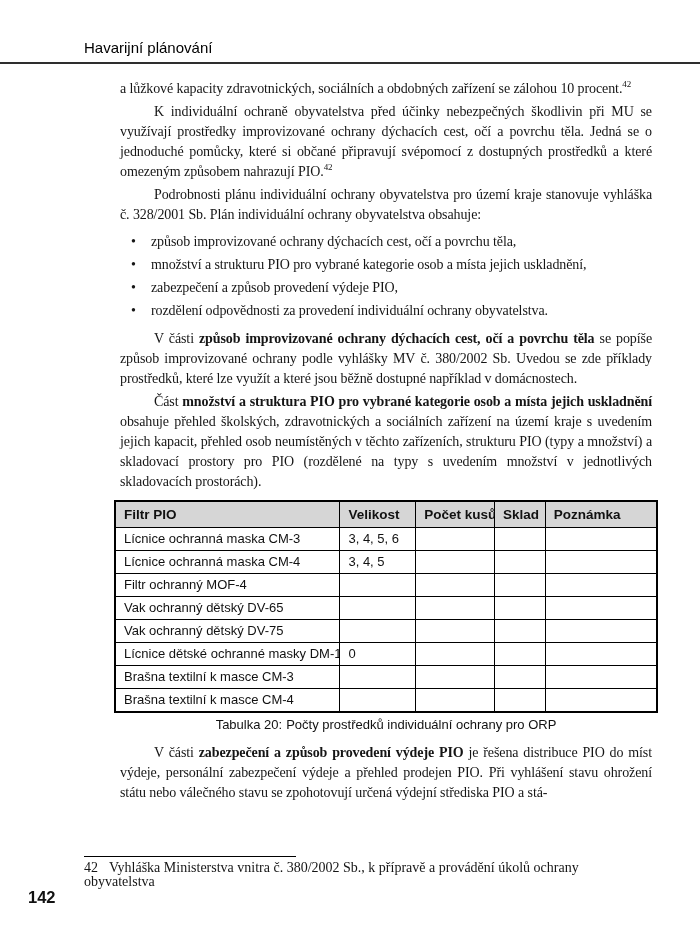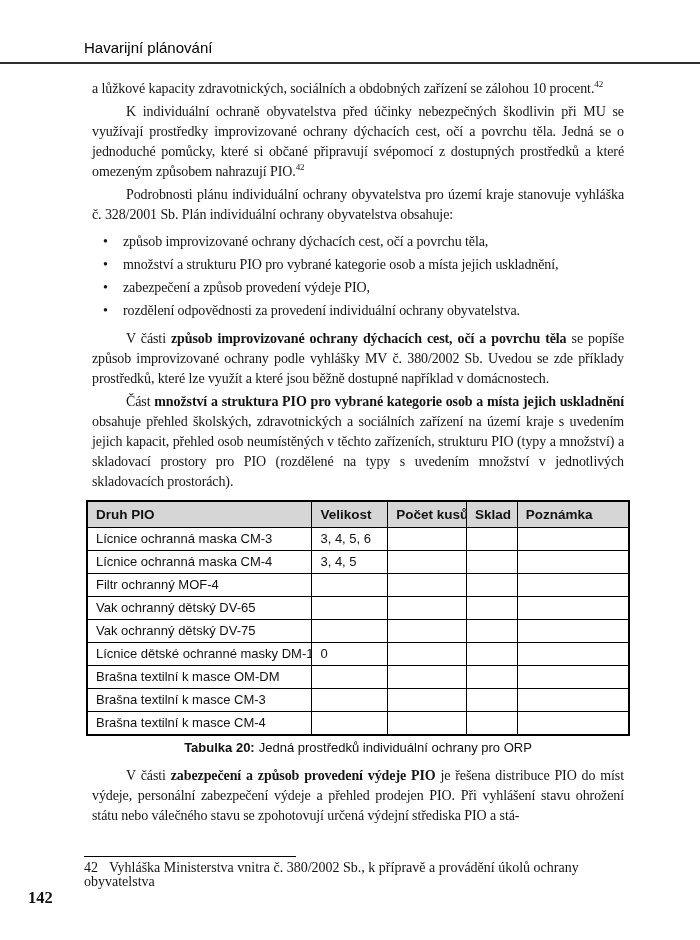--- a/index.html
+++ b/index.html
@@ -8,21 +8,21 @@
     font-family:"Liberation Serif",serif;color:#151515;
   }
   .running-head{
     margin:38px 82px 0 84px;
     font-family:Liberation Sans, sans-serif;
     font-size:15px;line-height:19px;color:#000000;
   }
   .head-rule{
     width:700px;height:0;border:0;border-top:2.5px solid #2e2e2e;margin:5px 0 0 0;
   }
-  main{margin:15px 84px 0 92px;width:532px;}
+  main{margin:15px 84px 0 120px;width:532px;}
   p.body{
     margin:0 0 3px 0;text-align:justify;
     font-size:14px;line-height:20px;letter-spacing:-0.1px;
   }
   p.body.indent{text-indent:34px;}
   sup.fnref{font-size:9px;line-height:0;vertical-align:super;}
   b{font-weight:bold;}
   ul.bullets{
     list-style:none;margin:7px 0 8px 0;padding:0 0 0 11px;
   }
@@ -44,31 +44,31 @@
   }
   table.pio{border:2px solid #000;}
   table.pio thead th{
     background:#d6d6d6;font-weight:bold;font-size:13.5px;height:25px;line-height:25px;
   }
   table.pio tbody td{height:22px;line-height:22px;}
   .tbl-caption{
     width:544px;margin:3px 0 11px -6px;text-align:center;
     font-family:"Liberation Sans",sans-serif;font-size:13px;color:#111;
   }
-  .tbl-caption .cap-label{font-weight:bold;}
+  .tbl-caption .cap-label{font-weight:normal;}
   .tbl-caption .cap-text{margin-left:4px;}
   .footnote{
     position:absolute;left:84px;top:856px;width:532px;
     font-size:14px;line-height:14px;color:#151515;
   }
   .fn-rule{width:212px;height:0;border:0;border-top:1px solid #000;margin:0 0 4px 0;}
   .fn-ref{margin-right:11px;}
   .page-number{
     position:absolute;left:28px;top:888px;
-    font-family:Liberation Serif, serif;font-weight:bold;font-size:16.5px;color:#111;
+    font-family:Liberation Sans, sans-serif;font-weight:bold;font-size:16.5px;color:#111;
   }
 </style>
 </head>
 <body>
 
 <header>
   <div class="running-head">Havarijní plánování</div>
   <div class="head-rule"></div>
 </header>
 
@@ -94,21 +94,21 @@
   <table class="pio">
     <colgroup>
       <col style="width:41.5%">
         <col style="width:14%">
         <col style="width:14.5%">
         <col style="width:9.4%">
         <col style="width:20.6%">
     </colgroup>
     <thead>
       <tr>
-        <th>Druh PIO</th>
+        <th>Filtr PIO</th>
         <th>Velikost</th>
         <th>Počet kusů</th>
         <th>Sklad</th>
         <th>Poznámka</th>
       </tr>
     </thead>
     <tbody>
         <tr>
           <td>Lícnice ochranná maska CM-3</td>
           <td>3, 4, 5, 6</td>
@@ -145,44 +145,37 @@
           <td></td>
         </tr>
         <tr>
           <td>Lícnice dětské ochranné masky DM-1</td>
           <td>0</td>
           <td></td>
           <td></td>
           <td></td>
         </tr>
         <tr>
-          <td>Brašna textilní k masce OM-DM</td>
-          <td></td>
-          <td></td>
-          <td></td>
-          <td></td>
-        </tr>
-        <tr>
           <td>Brašna textilní k masce CM-3</td>
           <td></td>
           <td></td>
           <td></td>
           <td></td>
         </tr>
         <tr>
           <td>Brašna textilní k masce CM-4</td>
           <td></td>
           <td></td>
           <td></td>
           <td></td>
         </tr>
       </tbody>
   </table>
 
-  <div class="tbl-caption"><span class="cap-label">Tabulka 20:</span><span class="cap-text">Jedná prostředků individuální ochrany pro ORP</span></div>
+  <div class="tbl-caption"><span class="cap-label">Tabulka 20:</span><span class="cap-text">Počty prostředků individuální ochrany pro ORP</span></div>
 
   <p class="body indent"><span>V části </span><b>zabezpečení a způsob provedení výdeje PIO</b><span> je řešena distribuce PIO do míst výdeje, personální zabezpečení výdeje a přehled prodejen PIO. Při vyhlášení stavu ohrožení státu nebo válečného stavu se zpohotovují určená výdejní střediska PIO a stá-</span></p>
 
 </main>
 
 <div class="footnote">
   <div class="fn-rule"></div>
   <div><span class="fn-ref">42</span><span>Vyhláška Ministerstva vnitra č. 380/2002 Sb., k přípravě a provádění úkolů ochrany obyvatelstva</span></div>
 </div>
 

